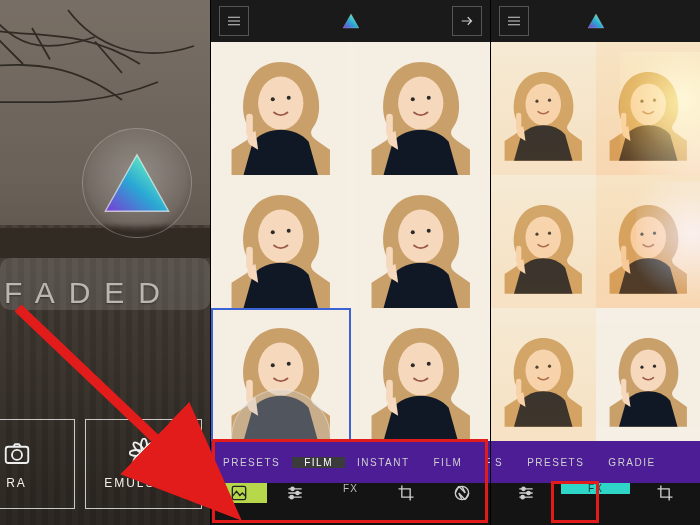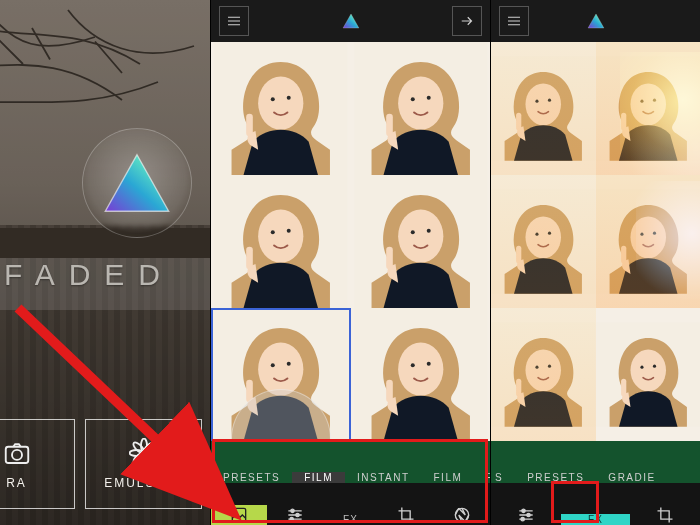--- a/index.html
+++ b/index.html
@@ -8,21 +8,21 @@
 
   
   .screen1 { position:relative; width:210px; height:525px; overflow:hidden; }
   .s1-bg { position:absolute; inset:0; background: linear-gradient(180deg,#9a8f84 0%, #867c72 35%, #6a6158 60%, #4a4038 100%); }
   .s1-branches { position:absolute; top:0; left:-40px; right:-20px; height:200px; opacity:.85; }
   .s1-branches svg { width:100%; height:100%; }
   .s1-building { position:absolute; left:0; right:0; bottom:0; height:300px; background:
       linear-gradient(180deg, rgba(0,0,0,0) 0, rgba(0,0,0,.15) 40%, rgba(0,0,0,.4) 100%),
       repeating-linear-gradient(90deg, #5a5148 0 6px, #4e463e 6px 12px); }
   .s1-eave { position:absolute; left:0; right:0; top:228px; height:30px; background:#3c342d; }
-  .s1-band { position:absolute; left:0; right:0; top:258px; height:52px; background:rgba(255,255,255,.18); display:flex; align-items:flex-start; }
+  .s1-band { position:absolute; left:0; right:0; top:258px; height:52px; background:rgba(255,255,255,.18); display:flex; align-items:flex-end;border-radius:10px; }
   .s1-title { color:#f2efe9; letter-spacing:14px; font-weight:300; font-size:30px; padding-left:4px; text-shadow:0 1px 2px rgba(0,0,0,.4); }
   .s1-dark { position:absolute; inset:0; background:rgba(20,16,12,.25); }
 
   .logo-disc { position:absolute; top:128px; left:82px; width:110px; height:110px; border-radius:50%;
     background: radial-gradient(circle at 50% 45%, rgba(255,255,255,.28), rgba(255,255,255,.08) 60%, rgba(255,255,255,0) 70%);
     backdrop-filter: blur(2px); border:1px solid rgba(255,255,255,.25); display:flex; align-items:center; justify-content:center; }
   .prism { width:70px; height:62px; }
 
   .s1-bottom { position:absolute; left:-50px; right:0; bottom:16px; height:90px; display:flex; gap:10px; padding:0 8px; }
   .s1-tile { flex:1; border:1px solid rgba(255,255,255,.75); display:flex; flex-direction:column; align-items:center; justify-content:center; gap:8px; color:#f4f1ec; }
@@ -35,25 +35,25 @@
   .topbar .tb-btn { width:30px; height:30px; border:1px solid #555; display:flex; align-items:center; justify-content:center; }
   .topbar svg { width:18px; height:18px; stroke:#cfcfcf; fill:none; stroke-width:1.6; }
   .logo-sm { width:22px; height:20px; }
 
   .grid { position:absolute; top:42px; left:0; right:0; bottom:84px; display:grid; grid-template-columns:1fr 1fr; grid-auto-rows:1fr; }
   .thumb { position:relative; background:#f5efe6; overflow:hidden; }
   .thumb svg { width:100%; height:100%; display:block; }
   .thumb.sel::after { content:""; position:absolute; inset:0; border:2px solid #3b63d6; pointer-events:none; }
   .sel-circle { position:absolute; left:50%; bottom:-48px; transform:translateX(-50%); width:100px; height:100px; border-radius:50%; background:rgba(200,200,200,.35); border:1px solid rgba(255,255,255,.35); }
 
-  .filterbar { position:absolute; left:0; right:0; bottom:42px; height:42px; background:#14532d; display:flex; align-items:flex-end; }
+  .filterbar { position:absolute; left:0; right:0; bottom:42px; height:42px; background:#4c1d95; display:flex; align-items:center; }
   .ftab { flex:0 0 auto; padding:0 12px; display:flex; align-items:center; color:#cfcfcf; font-size:10px; letter-spacing:1.5px; cursor:pointer; }
   .ftab.active { background:#3b3b3b; color:#fff; }
 
-  .toolbar { position:absolute; left:0; right:0; bottom:0; height:42px; background:#141414; display:flex; align-items:flex-end; }
+  .toolbar { position:absolute; left:0; right:0; bottom:0; height:42px; background:#141414; display:flex; align-items:flex-start; }
   .tbtn { flex:1; display:flex; align-items:center; justify-content:center; color:#bdbdbd; font-size:10px; letter-spacing:1px; cursor:pointer; }
   .tbtn svg { width:20px; height:20px; stroke:#cfcfcf; fill:none; stroke-width:1.6; }
   .tbtn.presets-on { background:#b6d84a; }
   .tbtn.presets-on svg { stroke:#222; }
   .tbtn.fx-on { background:#2fd5c6; color:#083b37; }
 
   
   .screen3 { position:relative; width:210px; height:525px; background:#0f0f0f; overflow:hidden; border-left:1px solid #000; }
 
   

